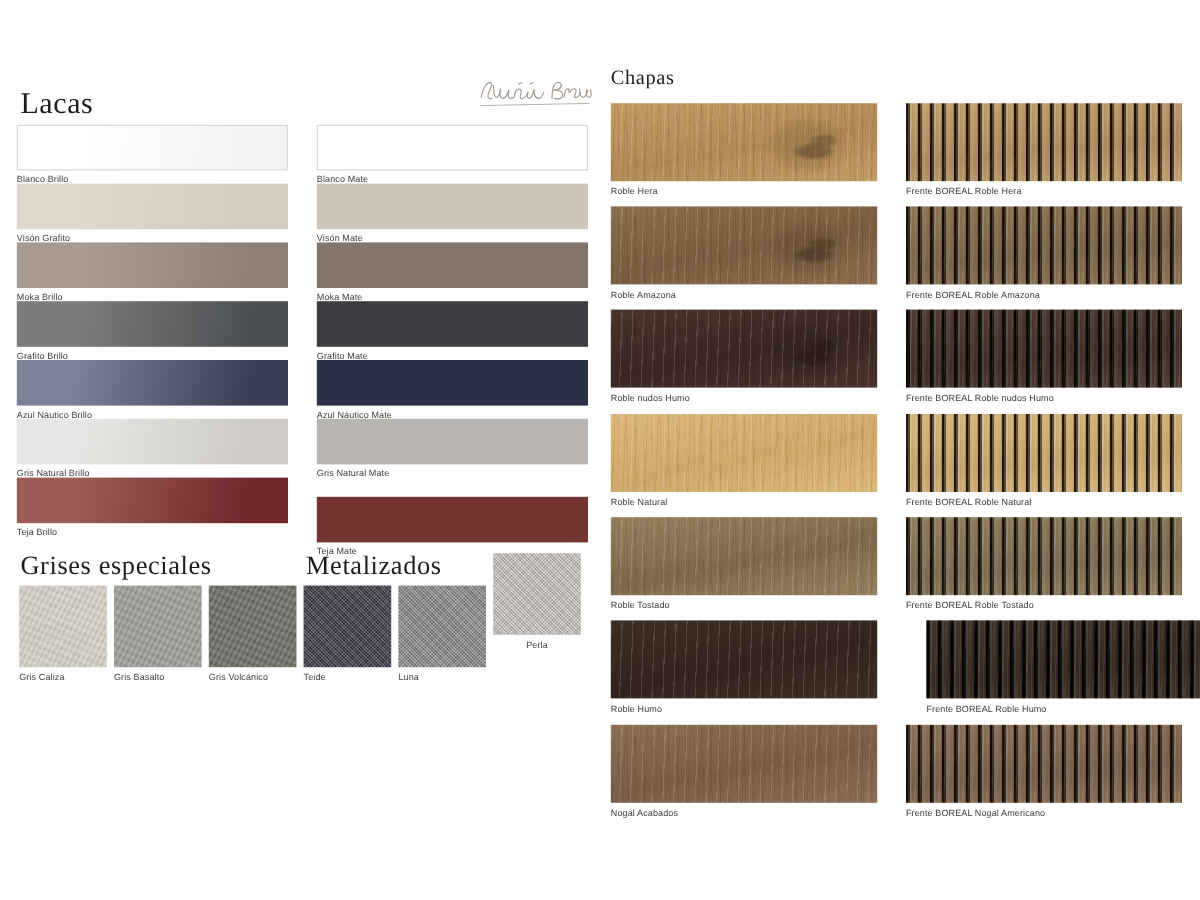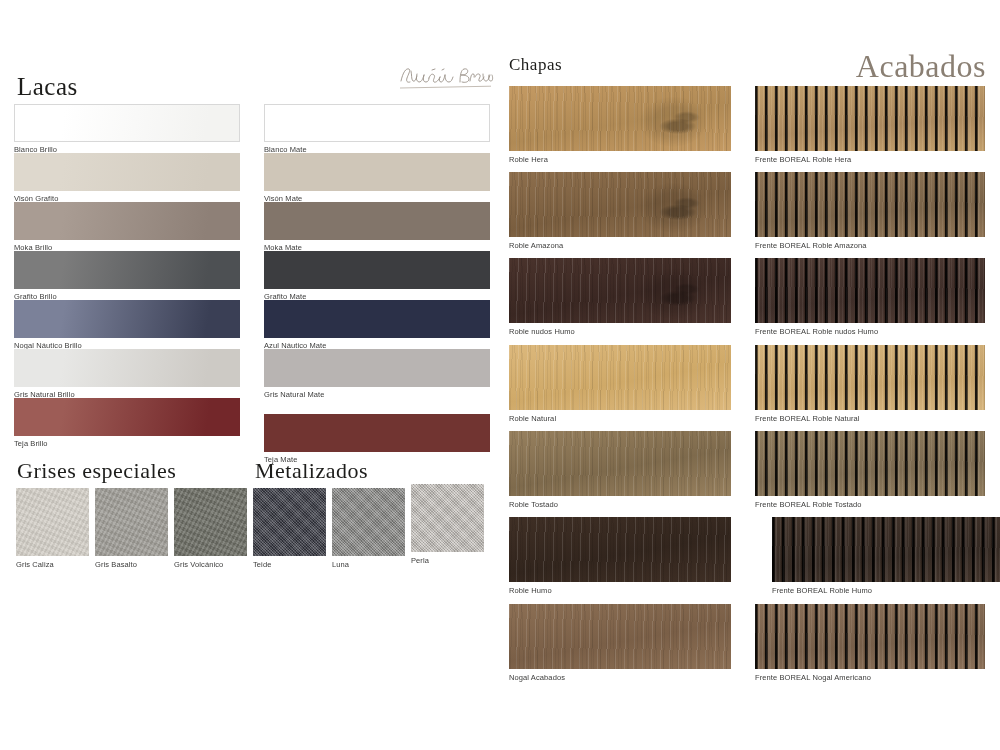--- a/index.html
+++ b/index.html
@@ -168,21 +168,21 @@
       <div class="laca" style="left: 14px; top: 202px;">
         <div class="bar" style="background: linear-gradient(100deg, rgb(169, 156, 147) 0%, rgb(169, 156, 147) 22%, rgb(142, 128, 119) 85%, rgb(142, 128, 119) 100%);"></div>
         <div class="sw-label">Moka Brillo</div>
       </div>
       <div class="laca" style="left: 14px; top: 251px;">
         <div class="bar" style="background: linear-gradient(100deg, rgb(124, 124, 124) 0%, rgb(124, 124, 124) 22%, rgb(77, 80, 83) 85%, rgb(77, 80, 83) 100%);"></div>
         <div class="sw-label">Grafito Brillo</div>
       </div>
       <div class="laca" style="left: 14px; top: 300px;">
         <div class="bar" style="background: linear-gradient(100deg, rgb(123, 129, 153) 0%, rgb(123, 129, 153) 22%, rgb(58, 63, 85) 85%, rgb(58, 63, 85) 100%);"></div>
-        <div class="sw-label">Nogal Náutico Brillo</div>
+        <div class="sw-label">Azul Náutico Brillo</div>
       </div>
       <div class="laca" style="left: 14px; top: 349px;">
         <div class="bar" style="background: linear-gradient(100deg, rgb(231, 231, 229) 0%, rgb(231, 231, 229) 22%, rgb(205, 202, 197) 85%, rgb(205, 202, 197) 100%);"></div>
         <div class="sw-label">Gris Natural Brillo</div>
       </div>
       <div class="laca" style="left: 14px; top: 398px;">
         <div class="bar" style="background: linear-gradient(100deg, rgb(157, 92, 86) 0%, rgb(157, 92, 86) 22%, rgb(115, 39, 42) 85%, rgb(115, 39, 42) 100%);"></div>
         <div class="sw-label">Teja Brillo</div>
       </div>
     </div>
@@ -235,28 +235,27 @@
     </div>
   <div id="metal-host">
       <div class="tile" style="left: 253px; top: 488px;">
         <div class="chip grain-metal" style="background: rgb(58, 59, 69);"></div>
         <div class="sw-label">Teide</div>
       </div>
       <div class="tile" style="left: 332px; top: 488px;">
         <div class="chip grain-metal" style="background: rgb(142, 142, 140);"></div>
         <div class="sw-label">Luna</div>
       </div>
-      <div class="tile" style="left: 411px; top: 484px;">
+      <div class="tile" style="left: 411px; top: 461px; text-align: center;">
         <div class="chip grain-metal" style="background: rgb(205, 201, 196);"></div>
         <div class="sw-label">Perla</div>
       </div>
     </div>
 
   <div class="h-serif title-chapas">Chapas</div>
-  <div class="h-serif title-acabados">Acabados</div>
   <div id="chapas-host">
       <div class="chapa" style="top: 86px;">
         <div class="plank" style="background: linear-gradient(170deg, rgb(196, 154, 99) 0%, rgb(176, 138, 85) 55%, rgb(196, 154, 99) 100%);"></div>
         <div class="sw-label">Roble Hera</div>
       </div>
       <div class="chapa" style="top: 172px;">
         <div class="plank" style="background: linear-gradient(170deg, rgb(142, 111, 77) 0%, rgb(122, 94, 63) 55%, rgb(142, 111, 77) 100%);"></div>
         <div class="sw-label">Roble Amazona</div>
       </div>
       <div class="chapa" style="top: 258px;">

